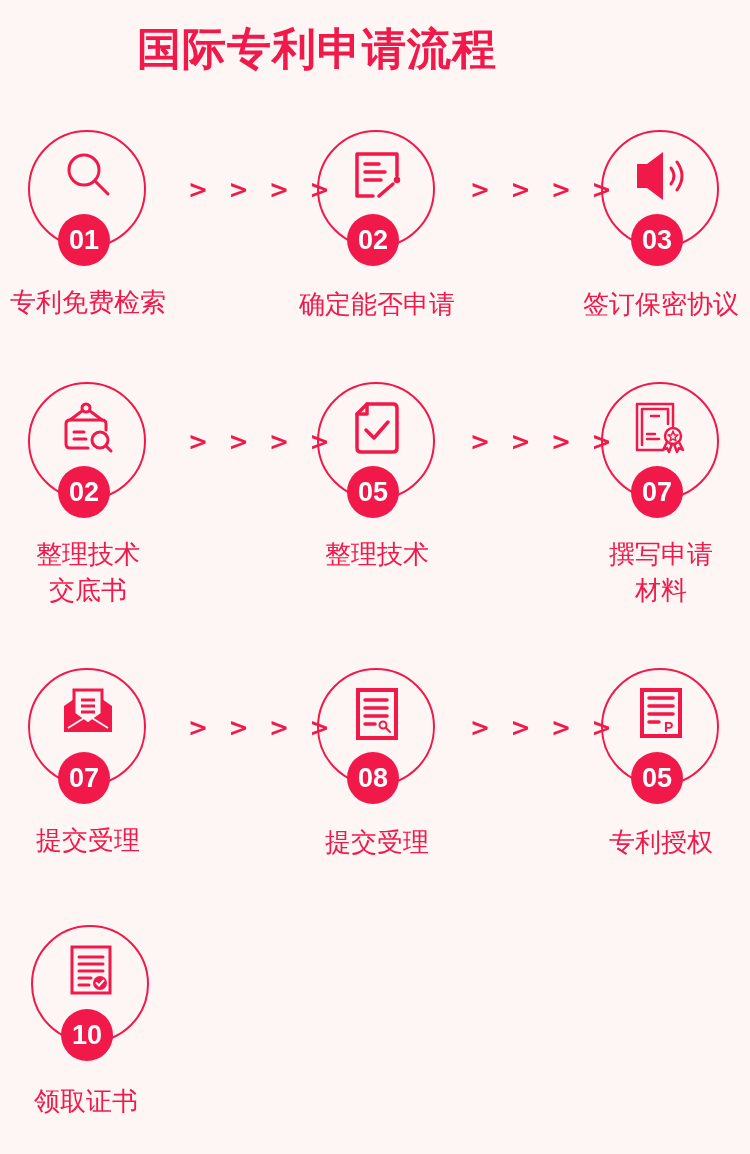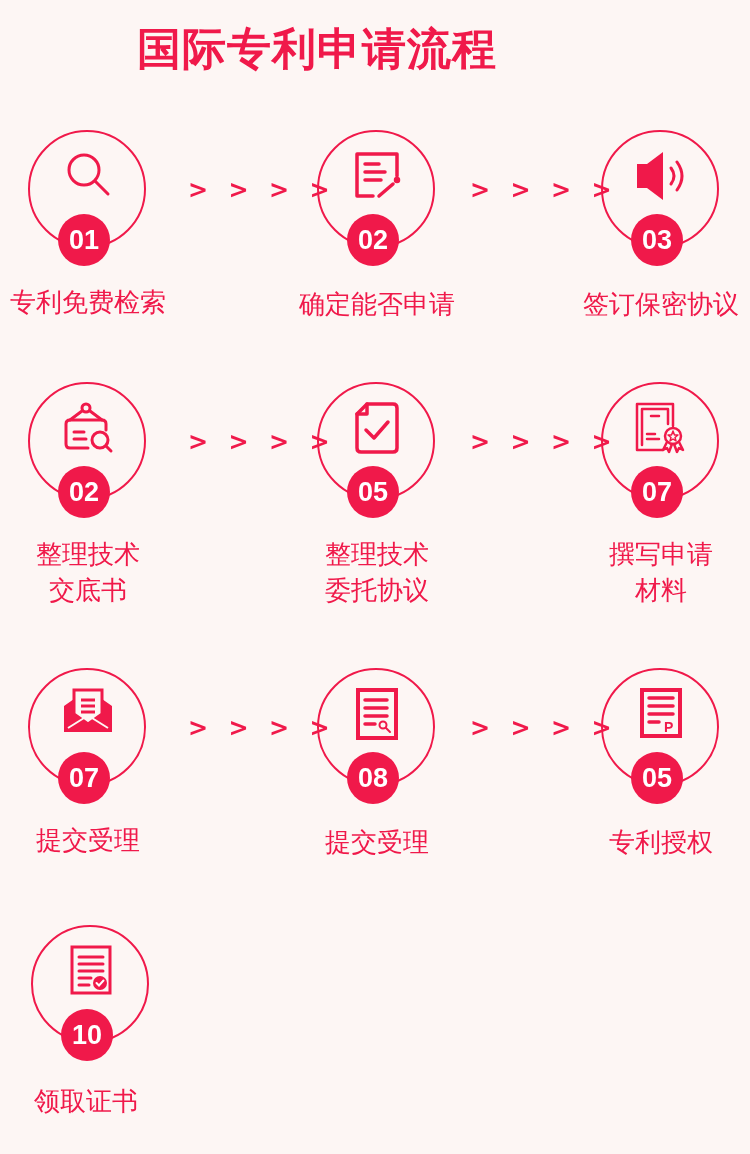--- a/index.html
+++ b/index.html
@@ -112,21 +112,20 @@
   <div class="icon">
     <svg viewBox="0 0 52 52" fill="none" stroke="#f0194a" stroke-width="3.5" stroke-linecap="round" stroke-linejoin="round">
       <path d="M16 2 H42 Q46 2 46 6 V46 Q46 50 42 50 H10 Q6 50 6 46 V12 Z"></path>
       <path d="M6 12 H16 V2"></path>
       <polyline points="15,28 23,36 37,20"></polyline>
     </svg>
   </div>
   <div class="badge">05</div>
   <div class="label" style="top:94px;">
     <div>整理技术</div>
-    <div>委托协议</div>
   </div>
 </div>
 
 <div class="arrows" style="left:470px; top:428px;">&gt; &gt; &gt; &gt;</div>
 
 <div class="step" style="left:661px; top:442px;">
   <div class="ring"></div>
   <div class="icon">
     <svg viewBox="0 0 52 52" fill="none" stroke="#f0194a" stroke-width="2.5" stroke-linecap="round" stroke-linejoin="round">
       <path d="M28 48 H2 V2 H38 V24"></path>

